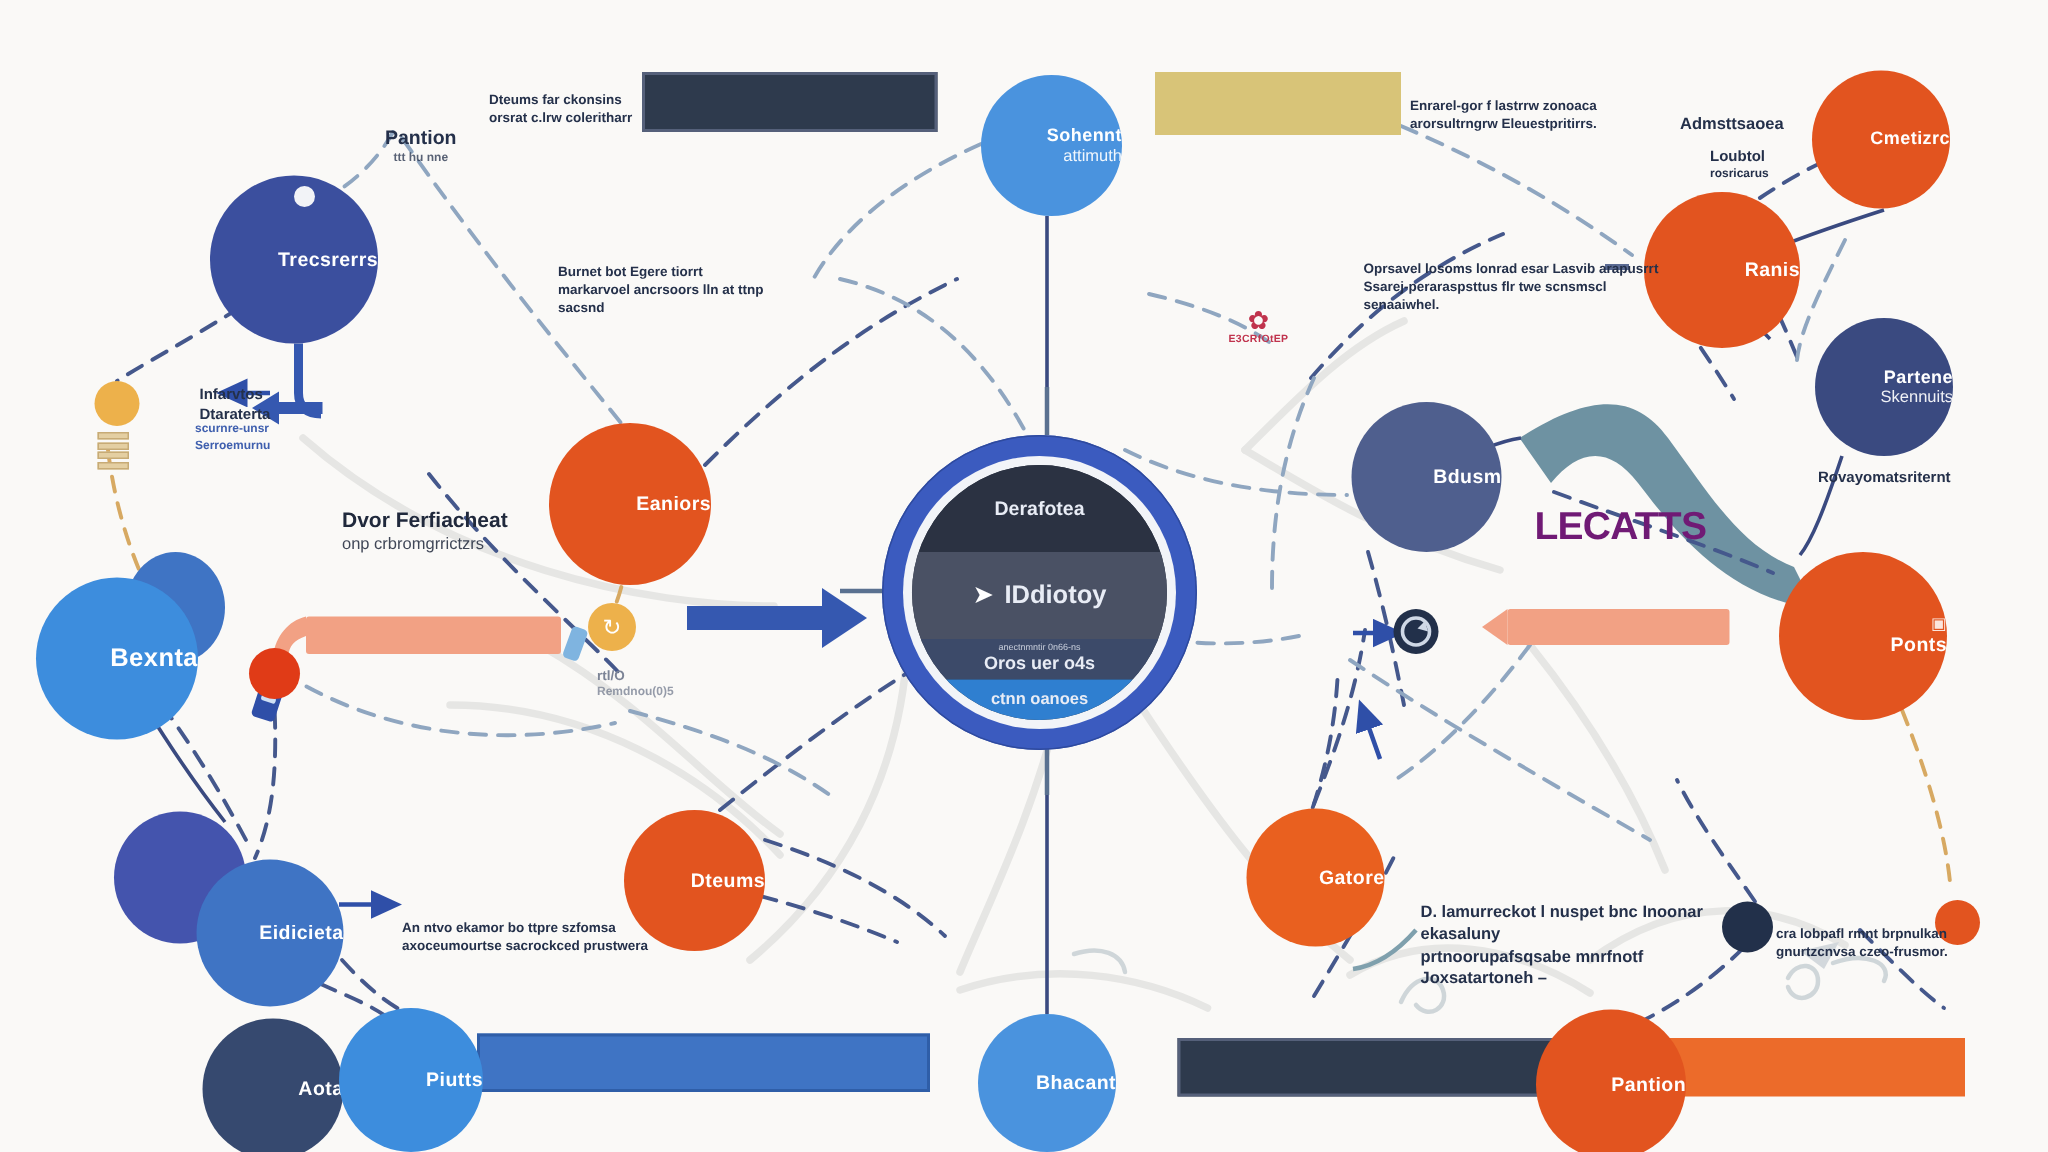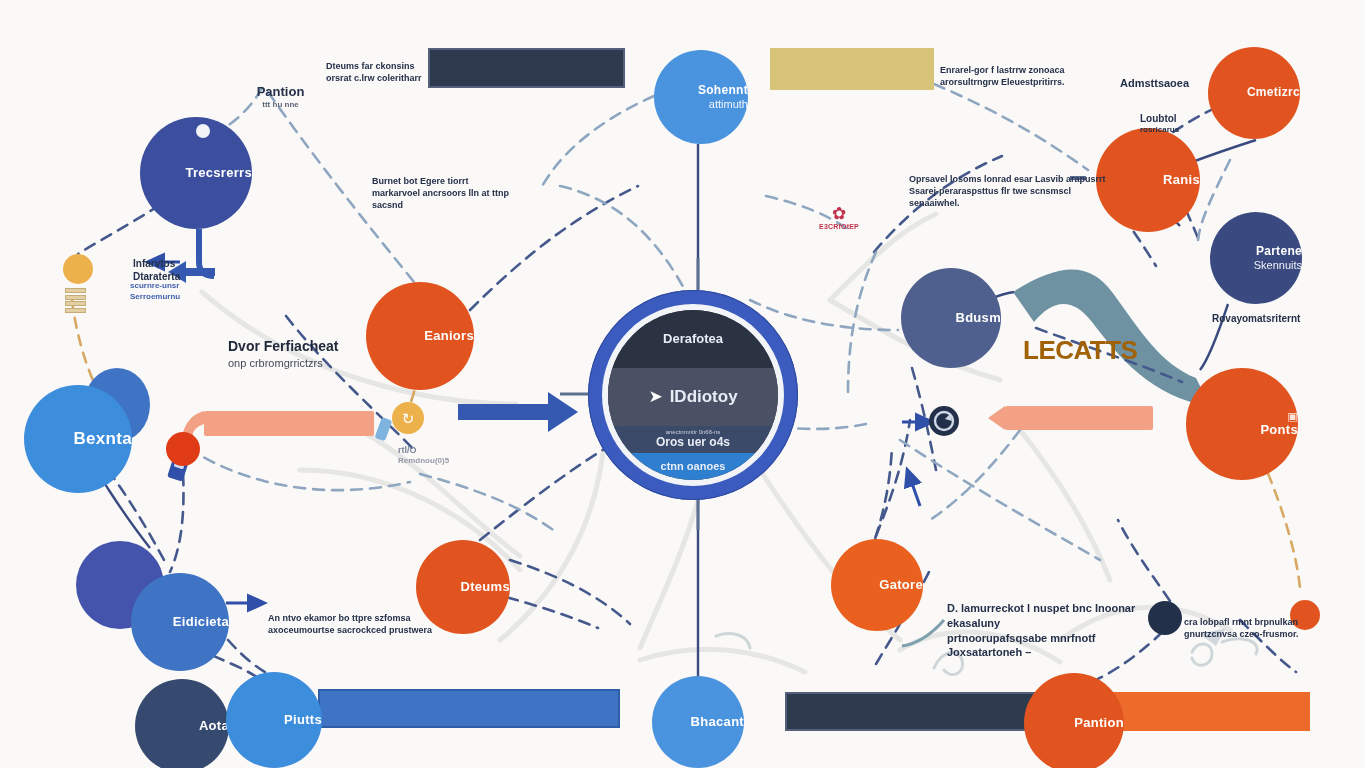--- a/index.html
+++ b/index.html
@@ -357,21 +357,21 @@
 
   <div class="cap" style="left:940px;top:52px;width:146px;font-size:9px;color:#24304a;">
     <span>Enrarel-gor f lastrrw zonoaca</span>
     <span class="c2">arorsultrngrw Eleuestpritirrs.</span>
   </div>
 
   <div class="cap" style="left:1120px;top:61px;width:115px;font-size:11px;color:#24304a;">
     <span>Admsttsaoea</span>
   </div>
 
-  <div class="cap" style="left:1140px;top:98px;width:85px;font-size:10px;color:#24304a;">
+  <div class="cap" style="left:1140px;top:84px;width:85px;font-size:10px;color:#24304a;">
     <span>Loubtol</span>
     <span class="c2" style="font-size:8px;">rosricarus</span>
   </div>
 
   <div class="cap" style="left:887px;top:161px;width:200px;font-size:9px;color:#24304a;margin-left:22px;">
     <span>Oprsavel losoms lonrad esar Lasvib arapusrrt</span>
     <span class="c2">Ssarej-peraraspsttus flr twe scnsmscl senaaiwhel.</span>
   </div>
 
   <div class="cap" style="left:228px;top:318px;width:180px;font-size:14px;color:#20293c;">
@@ -382,21 +382,21 @@
   <div class="cap" style="left:133px;top:243px;width:86px;font-size:10px;color:#24304a;">
     <span>Infarvtos
 Dtaraterta</span>
   </div>
 
   <div class="cap" style="left:130px;top:270px;width:96px;font-size:8px;color:#3f5fae;">
     <span>scurnre-unsr
 Serroemurnu</span>
   </div>
 
-  <div class="cap" style="left:1023px;top:298px;width:150px;font-size:26px;color:#a16207;letter-spacing:-0.5px;">
+  <div class="cap" style="left:1023px;top:298px;width:150px;font-size:26px;color:#701a75;letter-spacing:-0.5px;">
     <span>LECATTS</span>
   </div>
 
   <div class="cap" style="left:1212px;top:298px;width:140px;font-size:10px;color:#24304a;">
     <span>Rovayomatsriternt</span>
   </div>
 
   <div class="cap" style="left:268px;top:600px;width:180px;font-size:9px;color:#24304a;">
     <span>An ntvo ekamor bo ttpre szfomsa</span>
     <span class="c2">axoceumourtse sacrockced prustwera</span>

